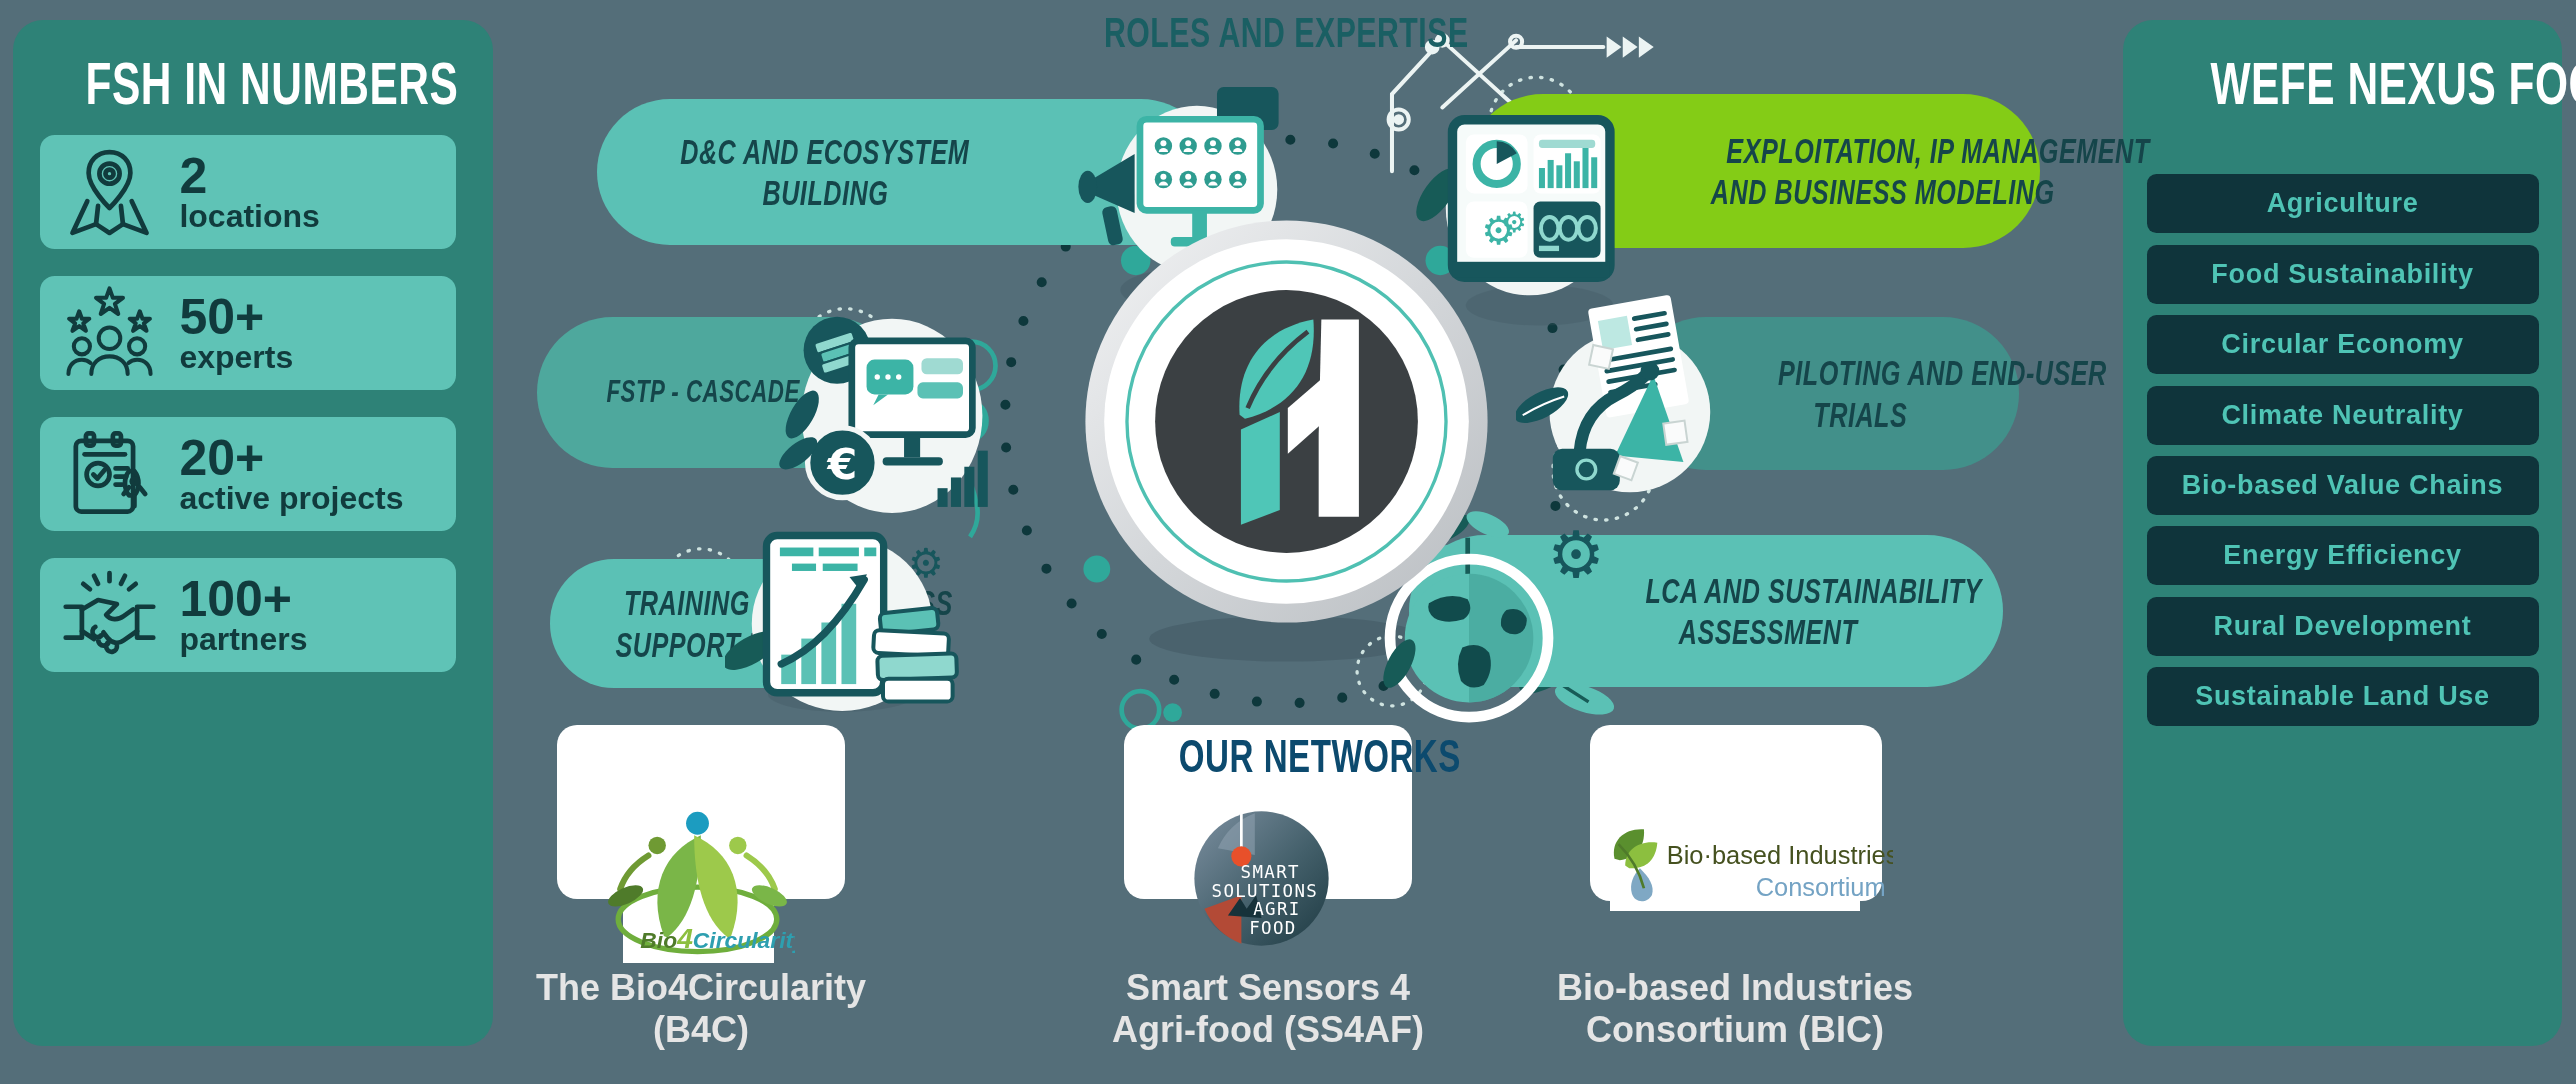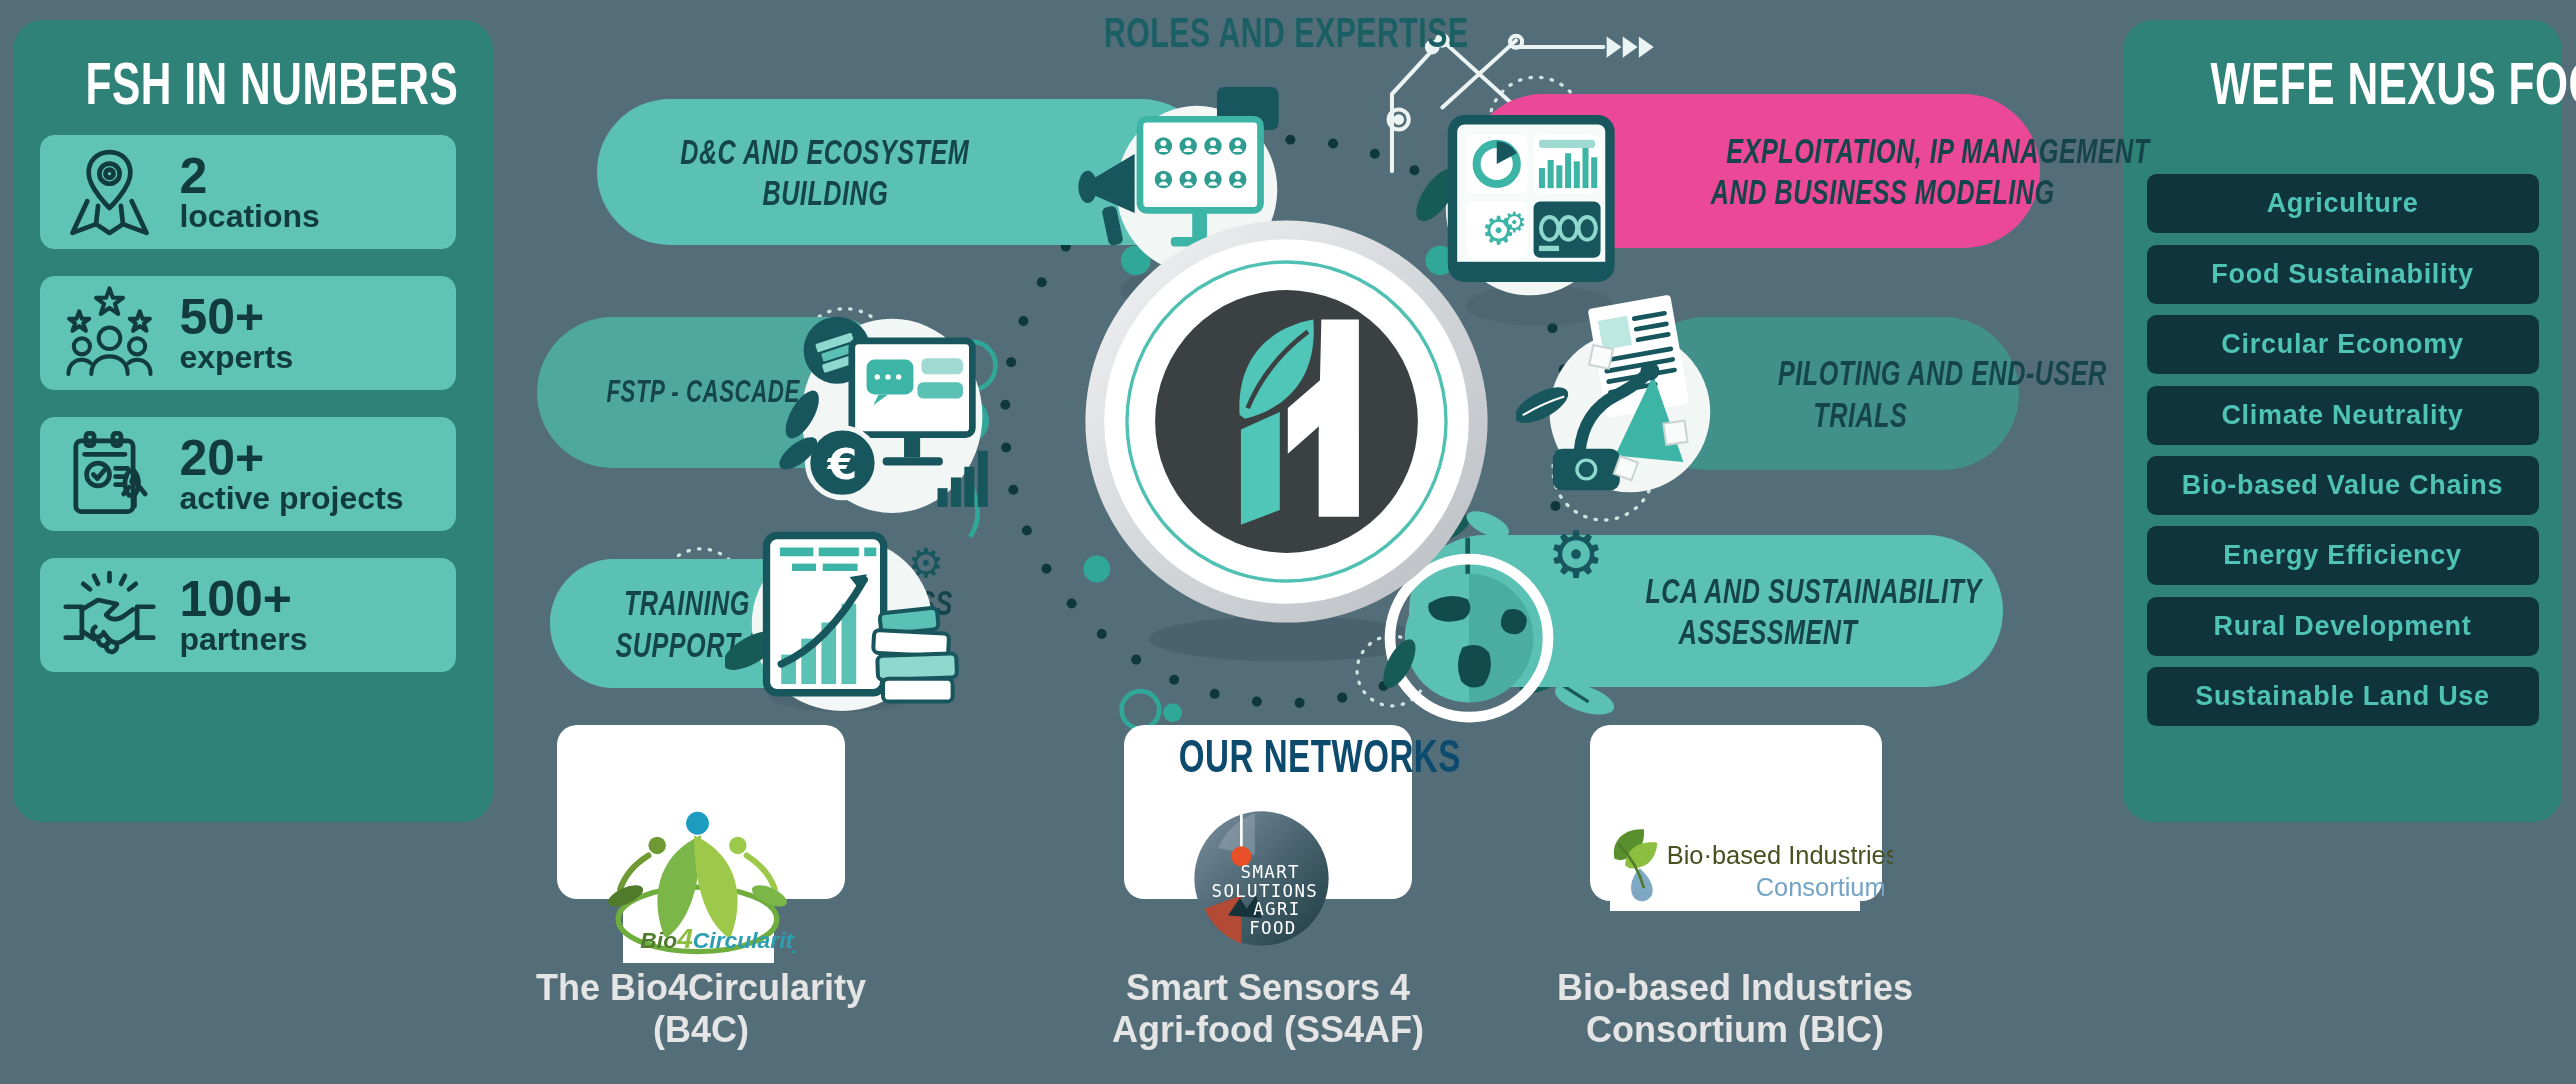--- a/index.html
+++ b/index.html
@@ -1,21 +1,21 @@
 <!DOCTYPE html>
 <html style="font-size:10.7px"><head>
 <meta charset="utf-8">
 <style>
   html,body{margin:0;padding:0;background:#546E79;}
   .canvas{position:relative;width:2576px;height:1085px;background:#546E79;overflow:hidden;
           font-family:"Liberation Sans",sans-serif;}
   .abs{position:absolute;}
   .cond{display:inline-block;transform:scaleX(.72);transform-origin:center;white-space:nowrap;letter-spacing:0.7px;}
   
-  .panel{position:absolute;top:20px;width:480px;height:802px;background:#2E8277;border-radius:30px;}
+  .panel{position:absolute;top:20px;width:480px;height:1026px;background:#2E8277;border-radius:30px;}
   .panel-title{position:absolute;top:29.5px;left:0;right:0;text-align:center;color:#FFFFFF;
                font-size:59px;font-weight:800;}
   .stat-card{position:absolute;left:27px;width:416px;height:114px;background:#5FC3B6;border-radius:14.8px;
              display:flex;align-items:center;}
   .stat-icon{width:101px;height:101px;margin-left:19px;flex:0 0 auto;}
   .stat-text{margin-left:19px;color:#113B3D;line-height:.98;}
   .stat-value{font-size:50px;font-weight:800;}
   .stat-label{font-size:32px;font-weight:700;}
   .wefe-item{position:absolute;left:23.5px;width:392px;height:59px;background:#0F343B;border-radius:9.4px;
              display:flex;align-items:center;justify-content:center;color:#4FC4B5;
@@ -199,21 +199,21 @@
 
   <div class="roles-title"><span class="cond">ROLES AND EXPERTISE</span></div>
 
   <div class="pill" style="left:597px;top:99px;width:617px;height:146px;background:#5BC1B5;border-radius:73px;">
     <div class="pill-label" style="left:20px;right:181px;">
       <div class="ln"><span class="cond">D&amp;C AND ECOSYSTEM</span></div>
       <div class="ln"><span class="cond">BUILDING</span></div>
     </div>
   </div>
 
-  <div class="pill" style="left:1466px;top:94px;width:574px;height:154px;background:#ec4899;border-radius:77px;">
+  <div class="pill" style="left:1466px;top:94px;width:574px;height:154px;background:#84cc16;border-radius:77px;">
     <div class="pill-label" style="left:178px;right:17px;">
       <div class="ln"><span class="cond">EXPLOITATION, IP MANAGEMENT</span></div>
       <div class="ln"><span class="cond">AND BUSINESS MODELING</span></div>
     </div>
   </div>
 
   <div class="pill" style="left:537px;top:317px;width:369px;height:151px;background:#4EA89D;border-radius:76px;">
     <div class="pill-label" style="left:10px;right:127px;">
       <div class="ln" style="font-size:31px;"><span class="cond">FSTP - CASCADE FUNDING</span></div>
     </div>

